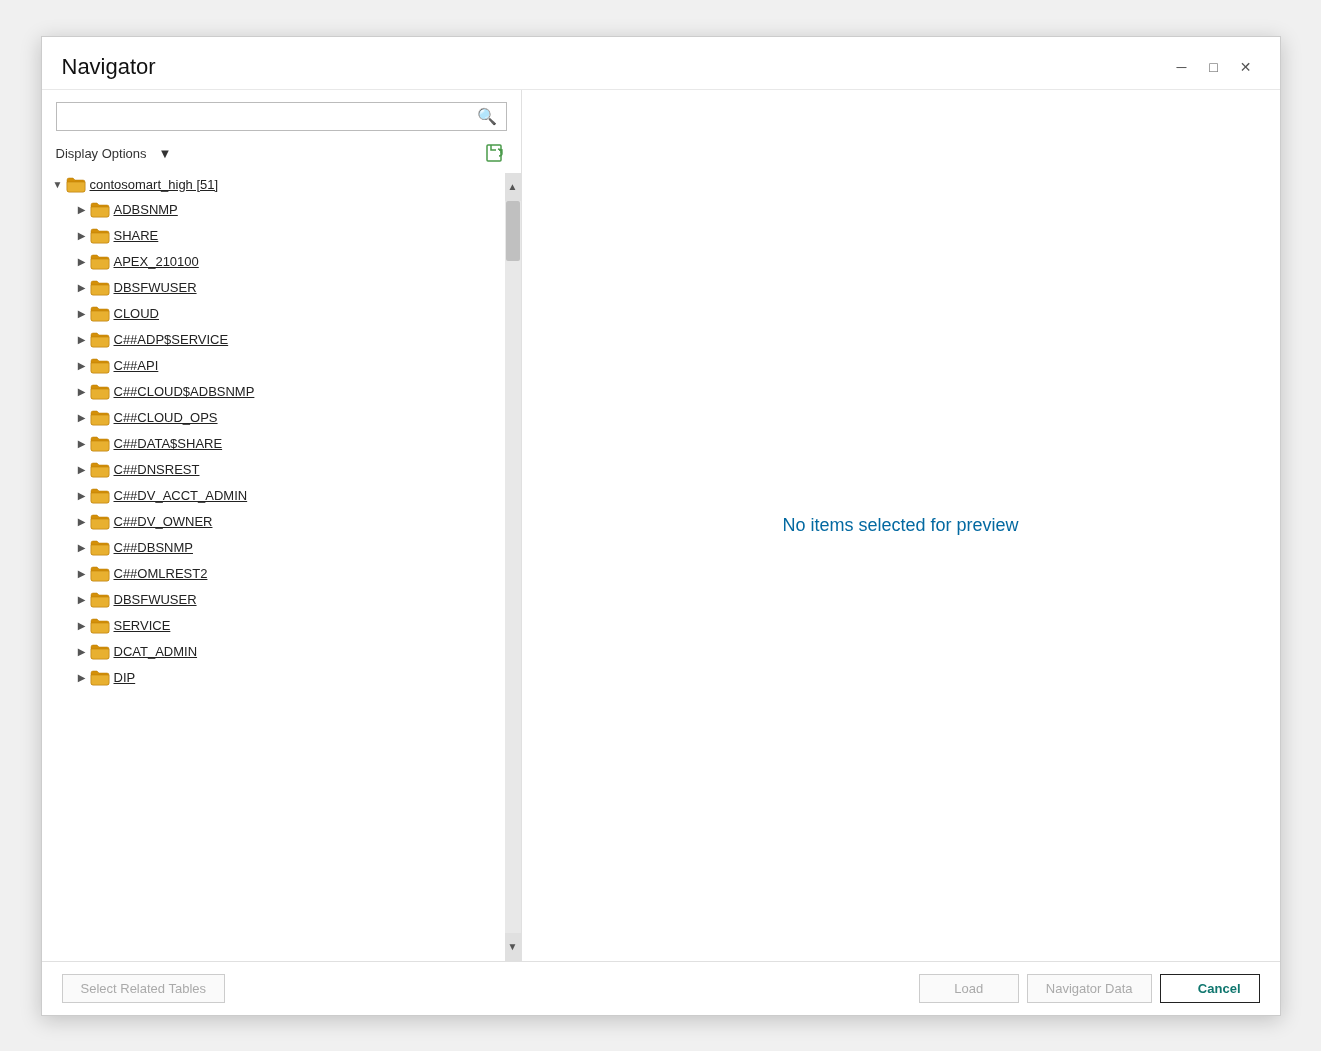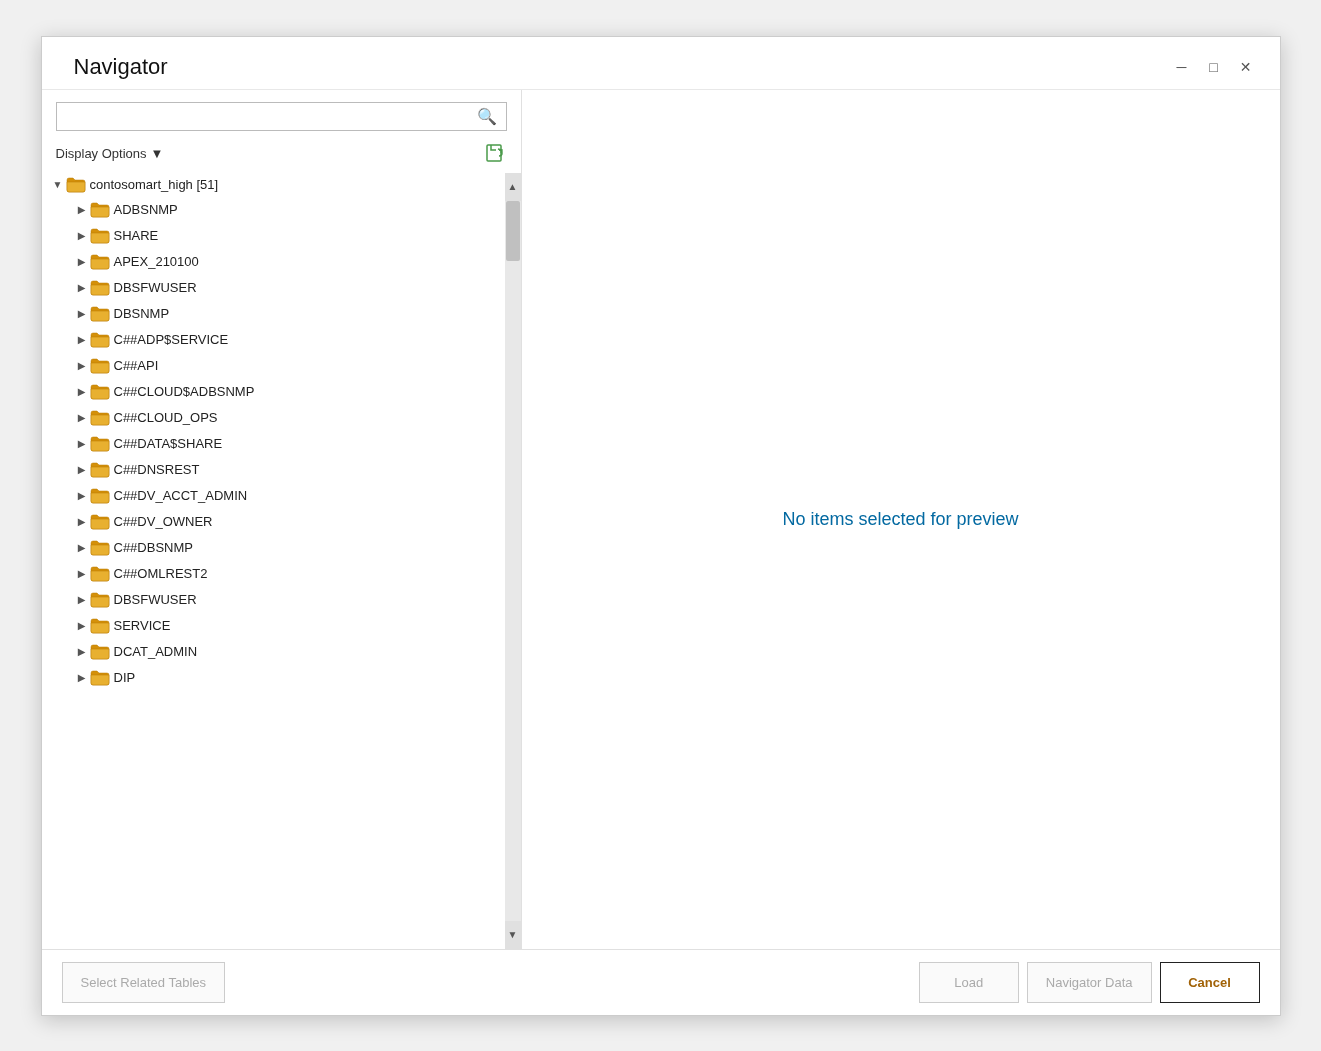--- a/index.html
+++ b/index.html
@@ -21,21 +21,20 @@
       display: flex;
       flex-direction: column;
       position: relative;
     }
     .title-bar {
       display: flex;
       align-items: center;
       justify-content: space-between;
       padding: 16px 20px 8px 20px;
       flex-shrink: 0;
-      margin-left: 12px;
     }
     .title-bar-title {
       font-size: 22px;
       font-weight: 400;
       color: #111;
     }
     .title-bar-controls {
       display: flex;
       gap: 4px;
     }
@@ -92,21 +91,21 @@
     .options-bar {
       display: flex;
       align-items: center;
       justify-content: space-between;
       padding: 4px 14px 8px 14px;
       flex-shrink: 0;
     }
     .display-options-btn {
       display: flex;
       align-items: center;
-      gap: 4px;
+      gap: 12px;
       background: transparent;
       border: none;
       cursor: pointer;
       font-size: 13px;
       color: #333;
     }
     .refresh-btn {
       background: transparent;
       border: none;
       cursor: pointer;
@@ -195,20 +194,21 @@
       margin-right: 4px;
       position: relative;
     }
     .folder-icon svg {
       width: 20px;
       height: 16px;
     }
     .item-label {
       font-size: 13px;
       color: #222;
+      text-decoration: underline;
     }
     .root-item {
       display: flex;
       align-items: center;
       padding: 4px 8px;
       font-size: 13px;
       cursor: pointer;
     }
     
     .right-panel {
@@ -235,39 +235,40 @@
     }
     .bottom-left {
       display: flex;
       gap: 8px;
     }
     .bottom-right {
       display: flex;
       gap: 8px;
     }
     .btn {
-      padding: 12px 18px;
+      padding: 6px 18px;
       font-size: 13px;
       cursor: pointer;
       border: 1px solid #ccc;
       background: #fff;
       color: #333;
       min-width: 100px;
       text-align: center;
     }
     .btn.disabled {
       color: #aaa;
       cursor: default;
       background: #fafafa;
     }
     .btn.primary {
       background: #fff;
       border: 1.5px solid #222;
       font-weight: 600;
-      color: #a16207;
+      color: #0f766e;
+      text-align: right;
     }
   </style>
 </head>
 <body>
 
 <div class="dialog">
 
   <div class="title-bar">
     <span class="title-bar-title">Navigator</span>
     <div class="title-bar-controls">
@@ -361,21 +362,21 @@
               <span class="item-label">DBSFWUSER</span>
             </div>
             <div class="tree-item" style="padding-left:32px">
               <span class="expand-arrow">▶</span>
               <span class="folder-icon">
                 <svg viewBox="0 0 20 16">
                     <path d="M1 3 Q1 1 3 1 L7 1 L9 3 L17 3 Q19 3 19 5 L19 13 Q19 15 17 15 L3 15 Q1 15 1 13 Z" fill="#d4900a" stroke="#b87a00" stroke-width="0.5"></path>
                     <path d="M1 5 L19 5 L19 13 Q19 15 17 15 L3 15 Q1 15 1 13 Z" fill="#e8b030" stroke="#b87a00" stroke-width="0.5"></path>
                   </svg>
               </span>
-              <span class="item-label">DBSNMP</span>
+              <span class="item-label">CLOUD</span>
             </div>
             <div class="tree-item" style="padding-left:32px">
               <span class="expand-arrow">▶</span>
               <span class="folder-icon">
                 <svg viewBox="0 0 20 16">
                     <path d="M1 3 Q1 1 3 1 L7 1 L9 3 L17 3 Q19 3 19 5 L19 13 Q19 15 17 15 L3 15 Q1 15 1 13 Z" fill="#d4900a" stroke="#b87a00" stroke-width="0.5"></path>
                     <path d="M1 5 L19 5 L19 13 Q19 15 17 15 L3 15 Q1 15 1 13 Z" fill="#e8b030" stroke="#b87a00" stroke-width="0.5"></path>
                   </svg>
               </span>
               <span class="item-label">C##ADP$SERVICE</span>

